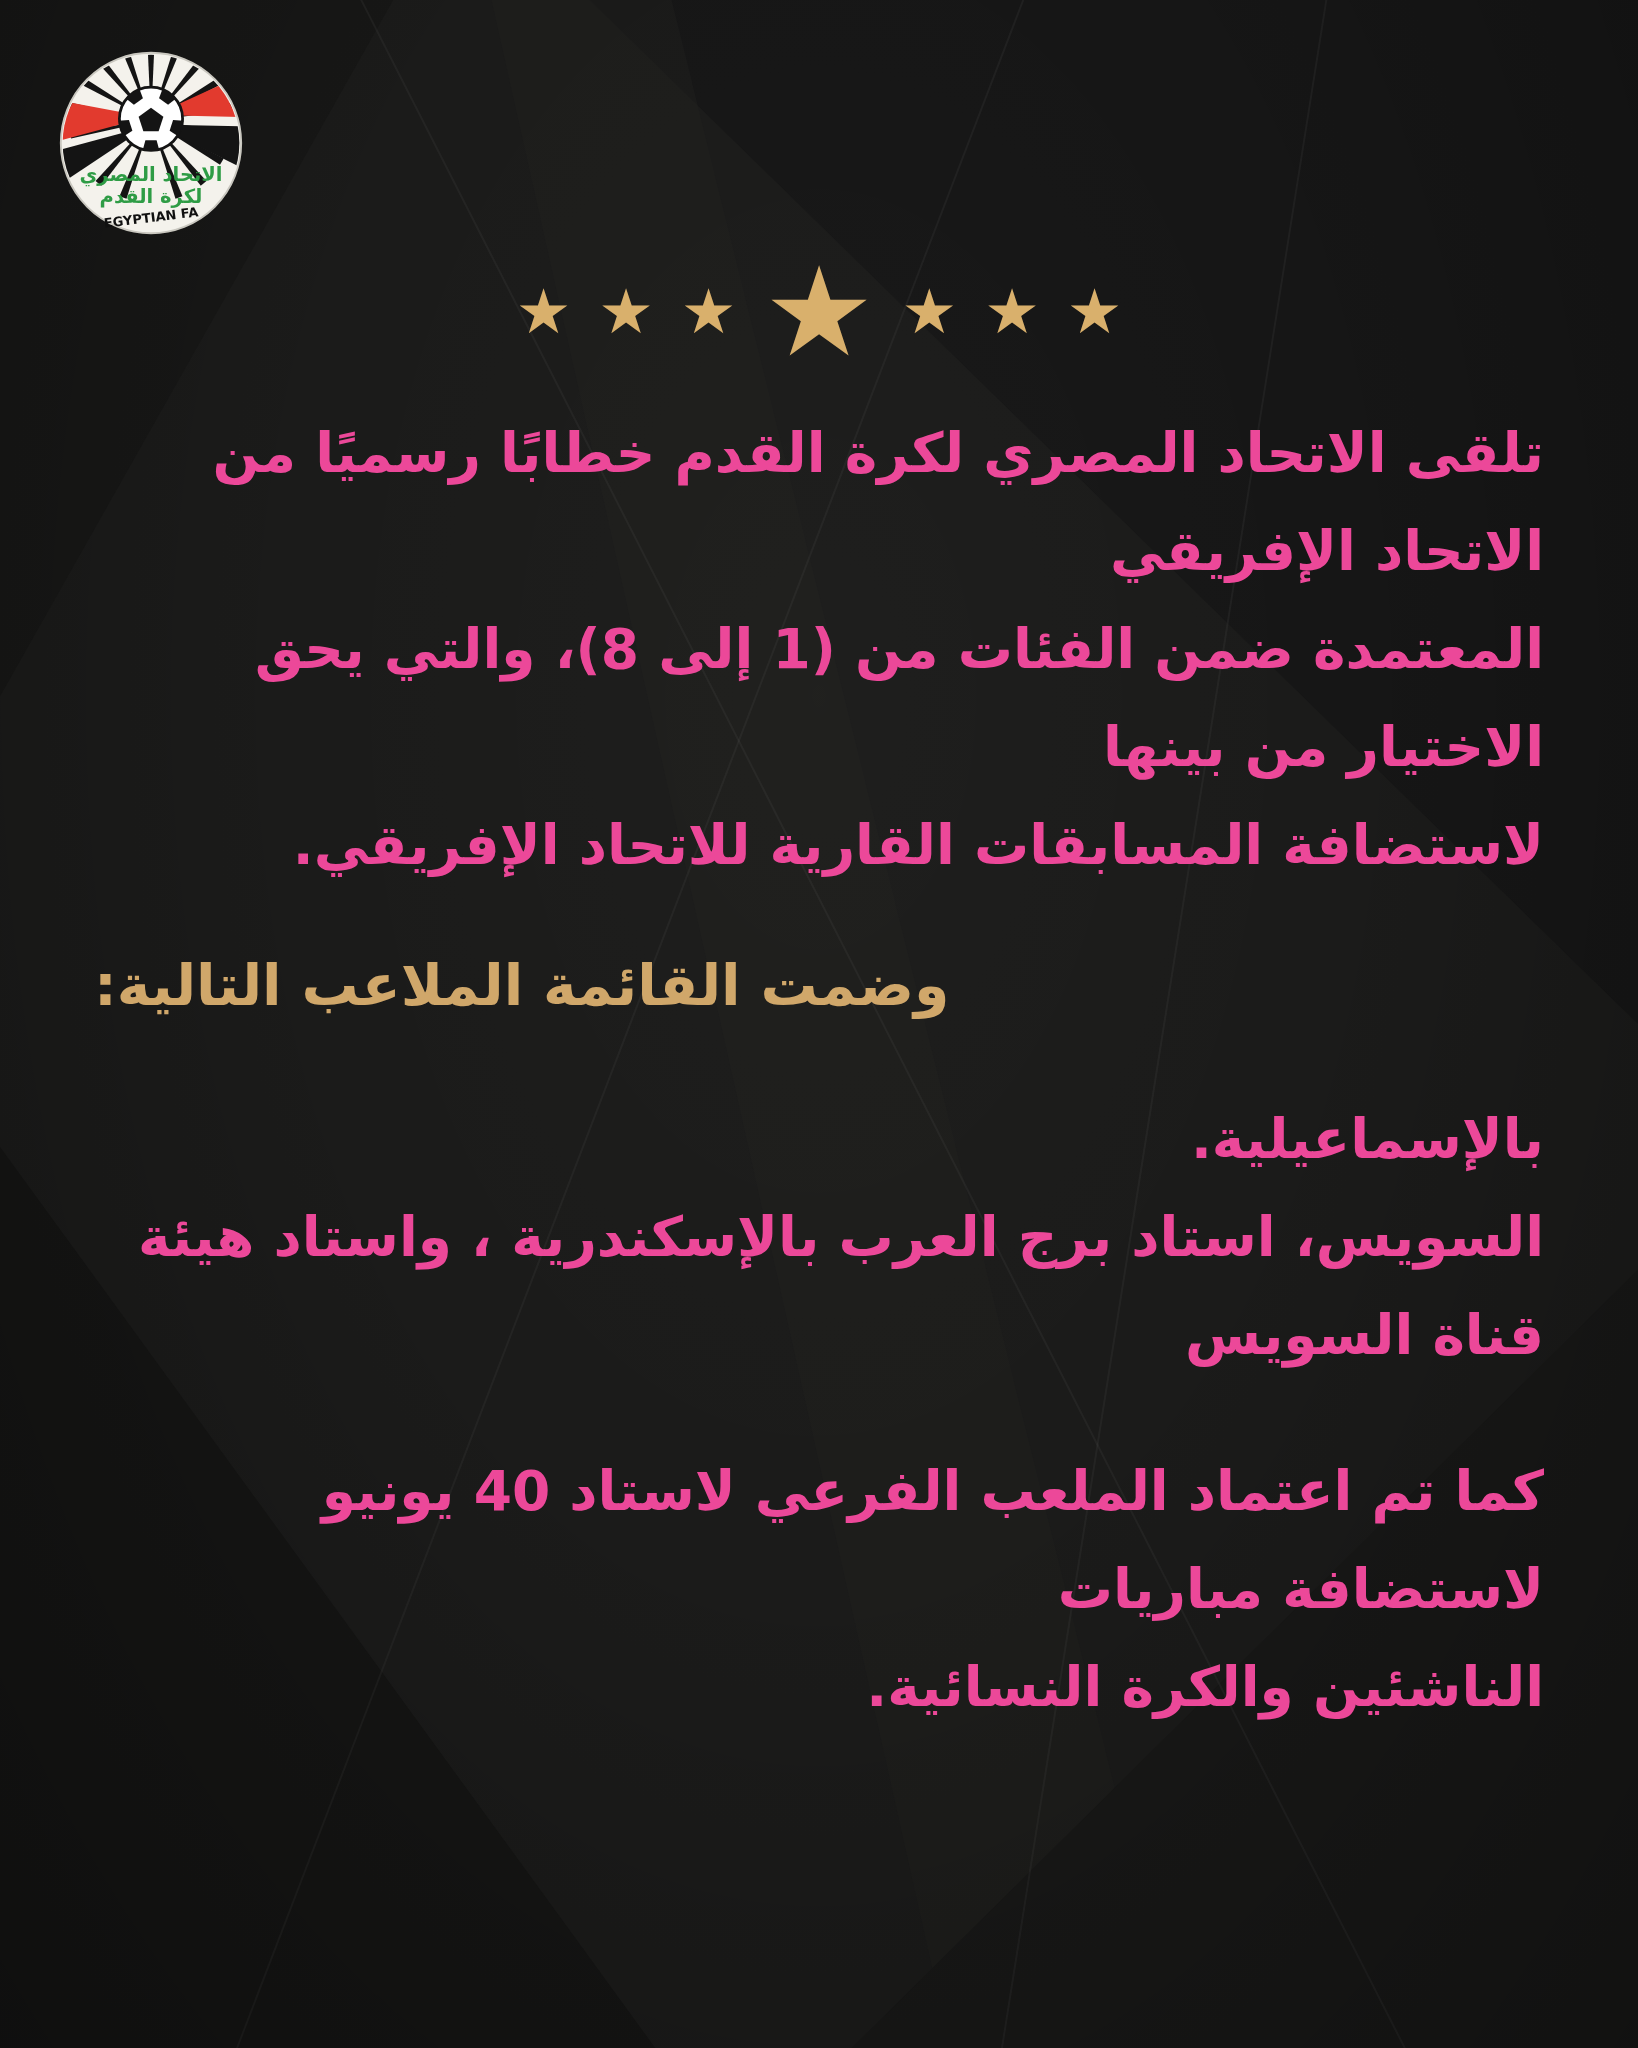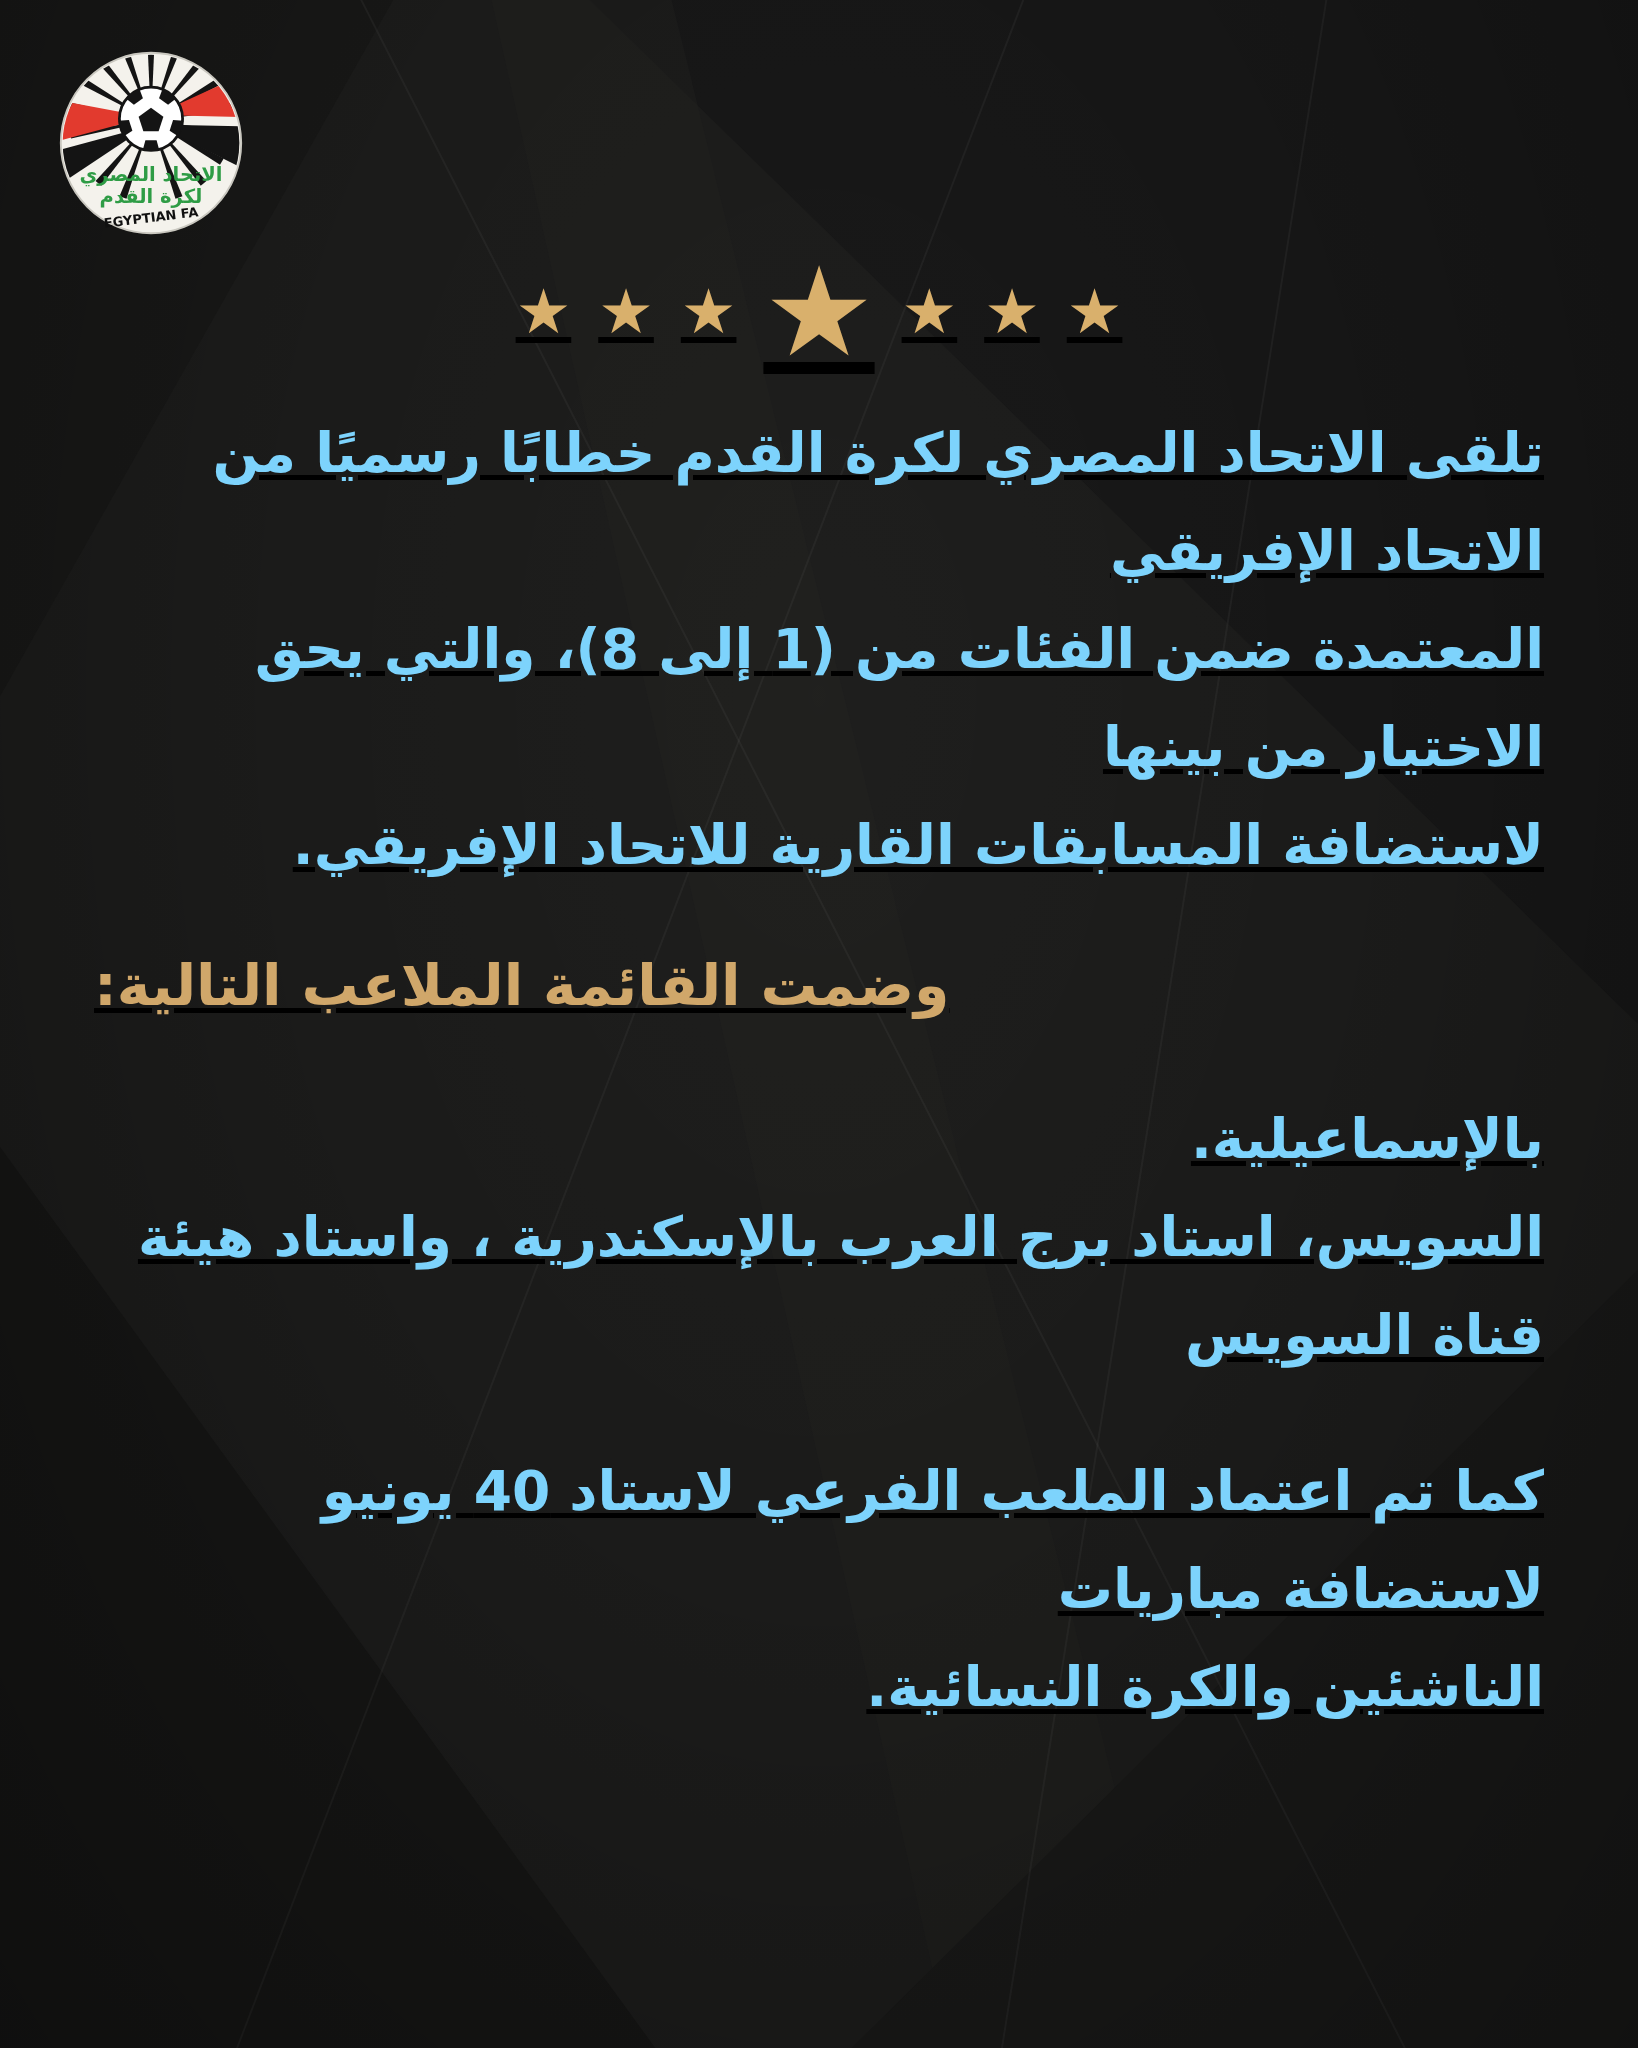--- a/index.html
+++ b/index.html
@@ -2,21 +2,20 @@
 <html lang="ar" dir="rtl"><head>
 <meta charset="utf-8">
 <style>
   html,body{margin:0;padding:0;background:#0e0e0e;}
   .page{
     position:relative;
     width:1638px;height:2048px;
     background:#1b1b1a;
     overflow:hidden;
     font-family:"DejaVu Sans",sans-serif;
-    text-decoration:underline;
   }
   
   .bg-shape{position:absolute;inset:0;pointer-events:none;}
   .bg-tr-right{background:#161616;clip-path:polygon(36% 0,100% 0,100% 50%);}
   .bg-tr-left{background:#171716;clip-path:polygon(0 0,24% 0,0 34%);}
   .bg-band{background:#1f1f1e;opacity:.55;clip-path:polygon(30% 0,41% 0,72% 100%,58% 100%);}
   .bg-bl{background:#151514;clip-path:polygon(0 56%,0 100%,40% 100%);}
   .bg-br{background:#181817;clip-path:polygon(100% 62%,100% 100%,52% 100%);}
   .hairline{position:absolute;width:2px;height:150%;top:-20%;background:rgba(255,255,255,0.045);}
   .hl-a{left:36%;transform:rotate(21deg);}
@@ -27,21 +26,21 @@
   
   .efa-logo{position:absolute;top:50px;left:58px;width:186px;height:186px;}
   
   .stars{position:relative;margin-top:246px;height:132px;
     display:flex;justify-content:center;align-items:center;gap:27px;}
   .star{line-height:1;display:block;}
   .star-small{font-size:62px;}
   .star-large{font-size:124px;}
   
   .content{position:relative;padding:0 94px;margin-top:26px;direction:rtl;}
-  .para{font-size:55px;font-weight:700;line-height:98px;text-align:right;color:#7dd3fc;}
+  .para{font-size:55px;font-weight:700;line-height:98px;text-align:right;color:#ec4899;}
   .para .line{display:block;}
   .heading{font-size:57px;font-weight:700;line-height:98px;text-align:left;margin-top:42px;}
   #para2{margin-top:56px;}
   #para3{margin-top:58px;}
 </style>
 </head>
 <body>
 
 <div class="page">
 

